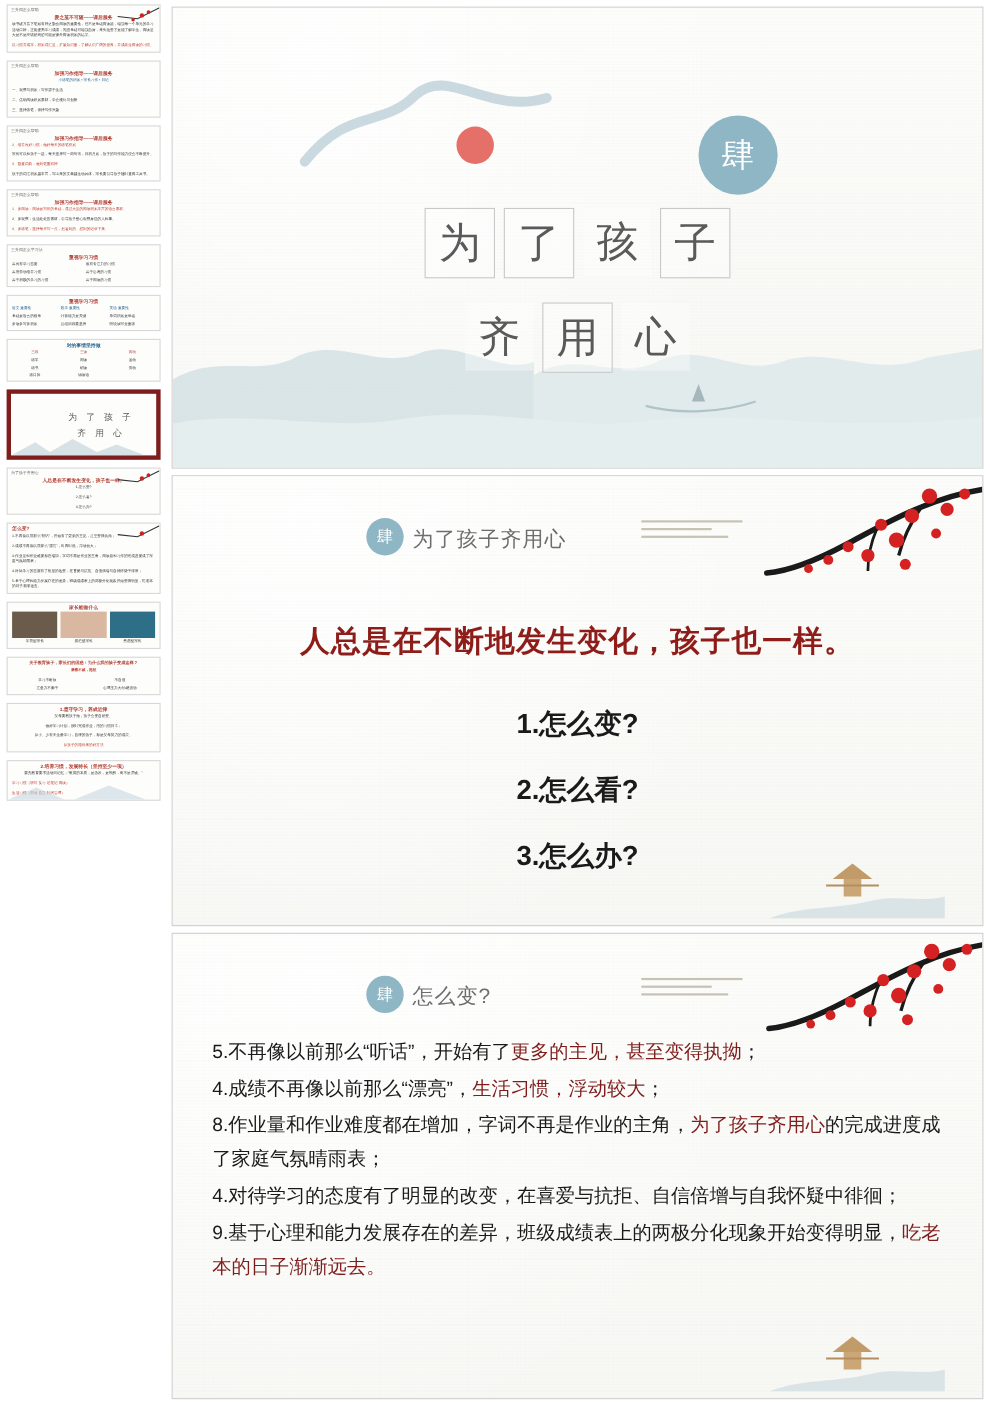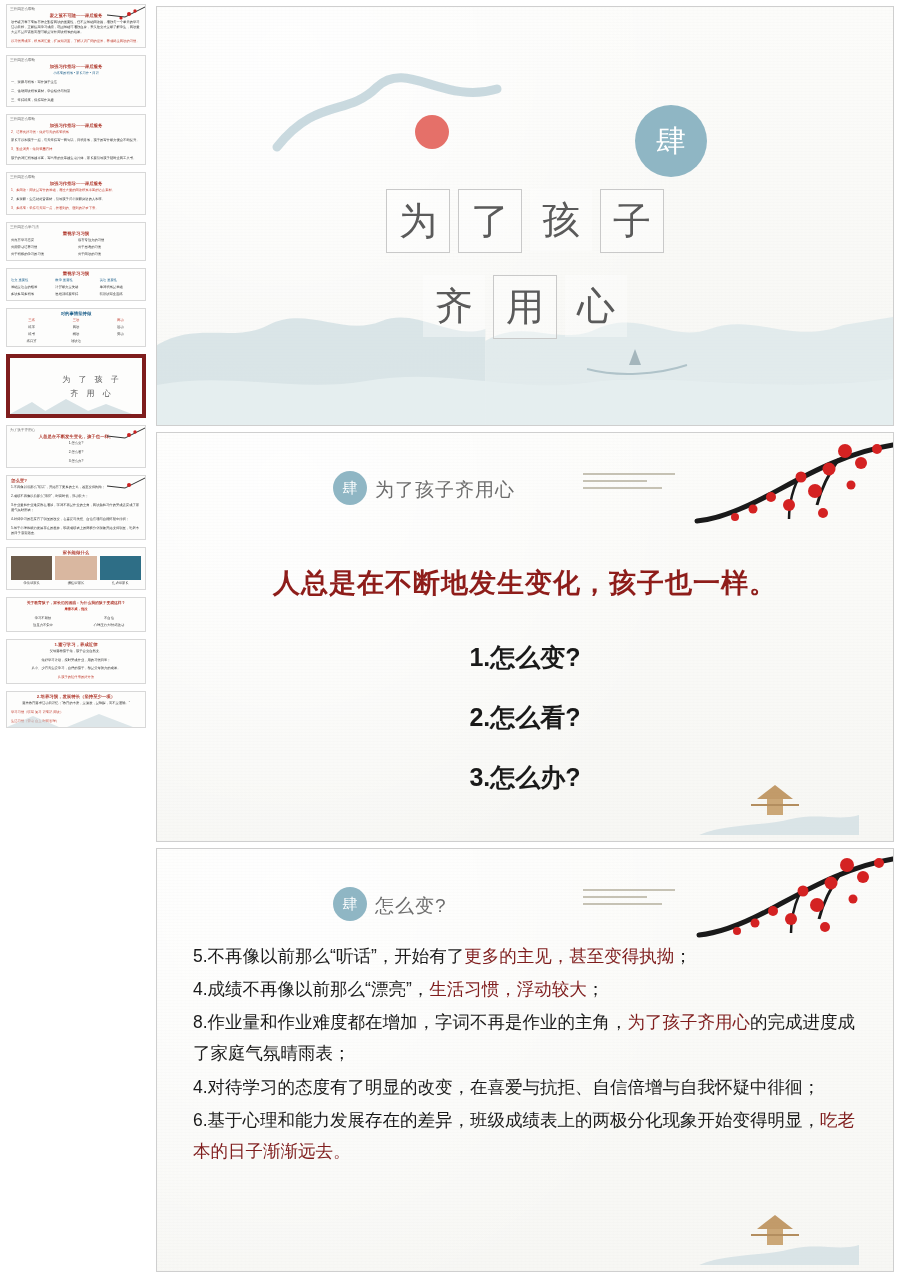--- a/index.html
+++ b/index.html
@@ -360,21 +360,21 @@
         <p>
           <span>4.成绩不再像以前那么“漂亮”，</span><span class="hl">生活习惯，浮动较大</span><span>；</span>
         </p>
         <p>
           <span>8.作业量和作业难度都在增加，字词不再是作业的主角，</span><span class="hl">为了孩子齐用心</span><span>的完成进度成了家庭气氛晴雨表；</span>
         </p>
         <p>
           <span>4.对待学习的态度有了明显的改变，在喜爱与抗拒、自信倍增与自我怀疑中徘徊；</span>
         </p>
         <p>
-          <span>6.基于心理和能力发展存在的差异，班级成绩表上的两极分化现象开始变得明显，</span><span class="hl">吃老本的日子渐渐远去。</span>
+          <span>9.基于心理和能力发展存在的差异，班级成绩表上的两极分化现象开始变得明显，</span><span class="hl">吃老本的日子渐渐远去。</span>
         </p>
       </div>
 
       <svg class="pav" viewBox="0 0 160 70">
         <path d="M0 70 C30 58 60 62 92 54 C120 48 140 56 160 50 L160 70 Z" fill="#cfdde2" opacity=".85"></path>
         <path d="M58 34 L76 20 L94 34 Z" fill="#b98b52"></path>
         <rect x="68" y="34" width="16" height="16" fill="#c49a62"></rect>
         <path d="M52 40 L100 40" stroke="#a87c46" stroke-width="2"></path>
       </svg>
     </div>

